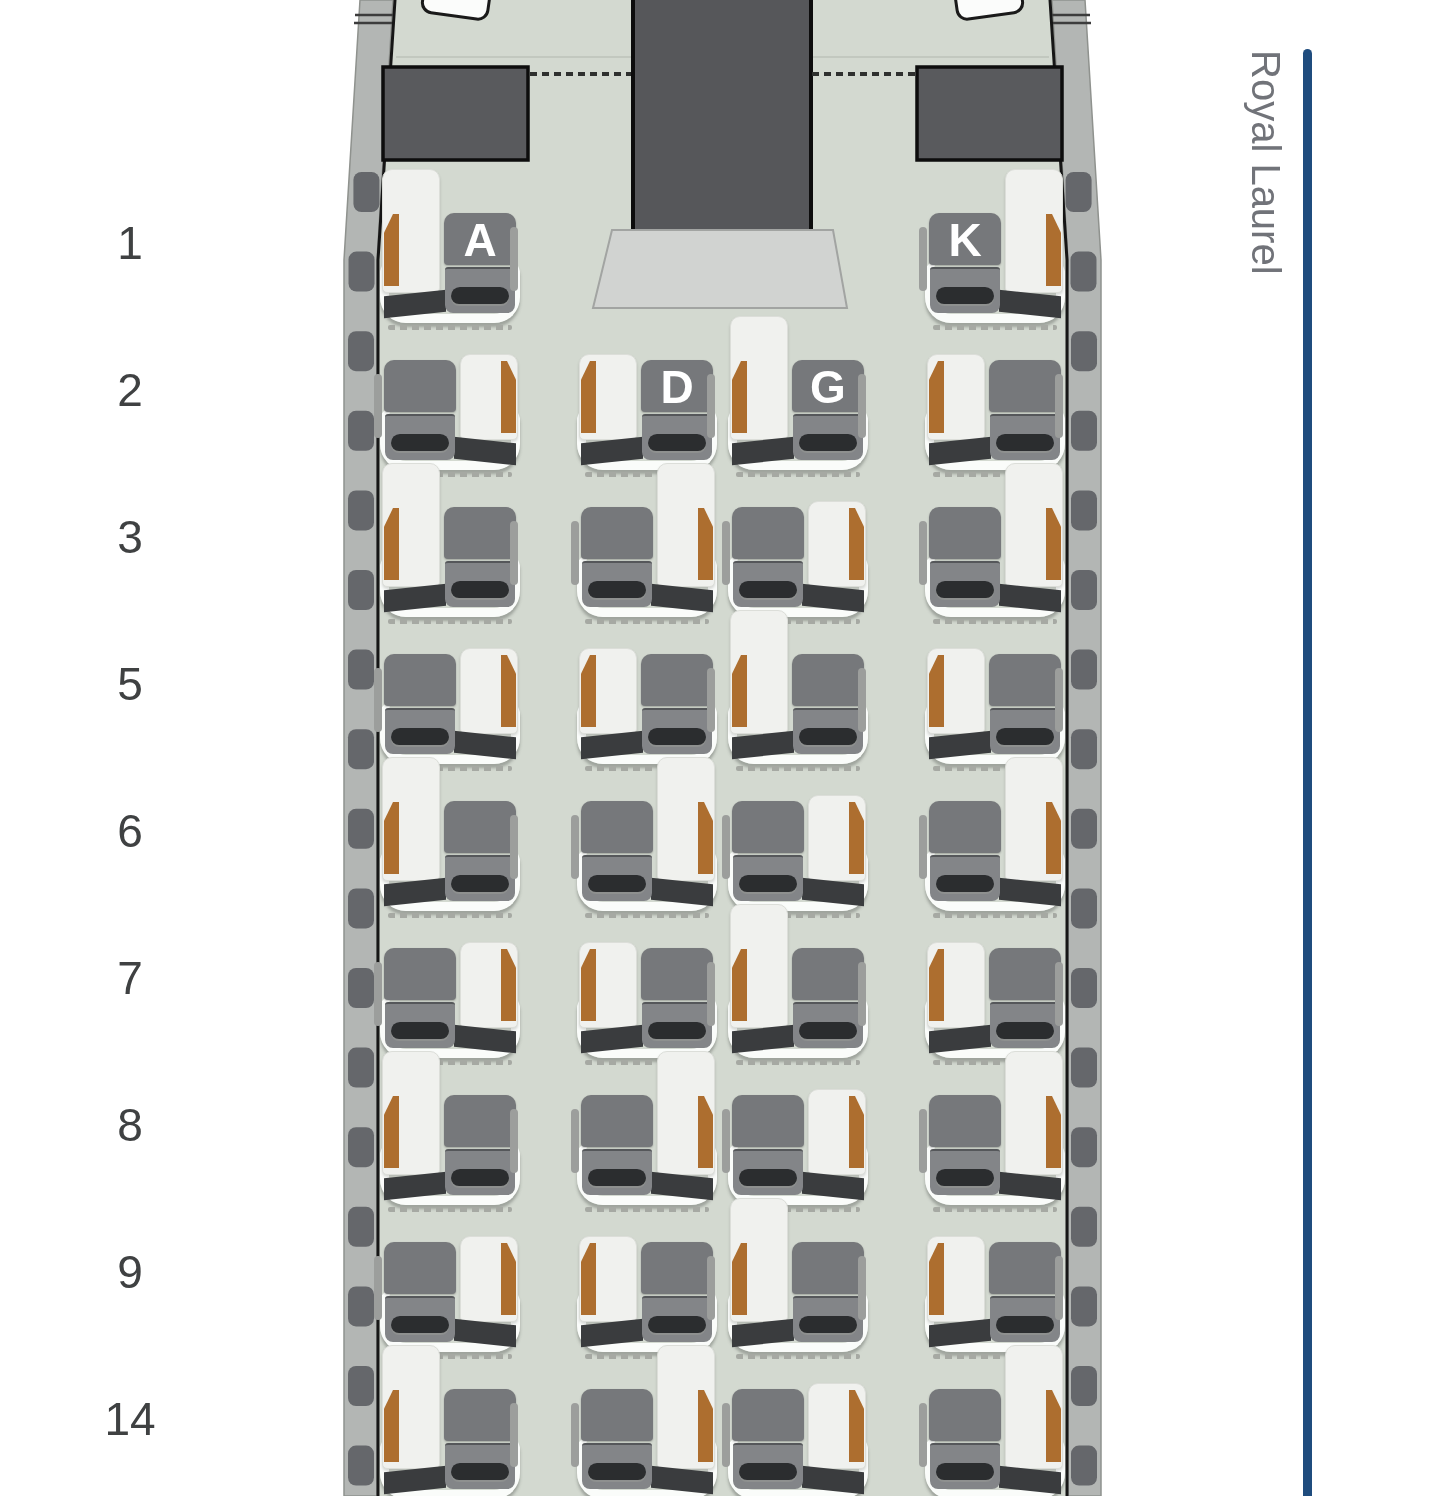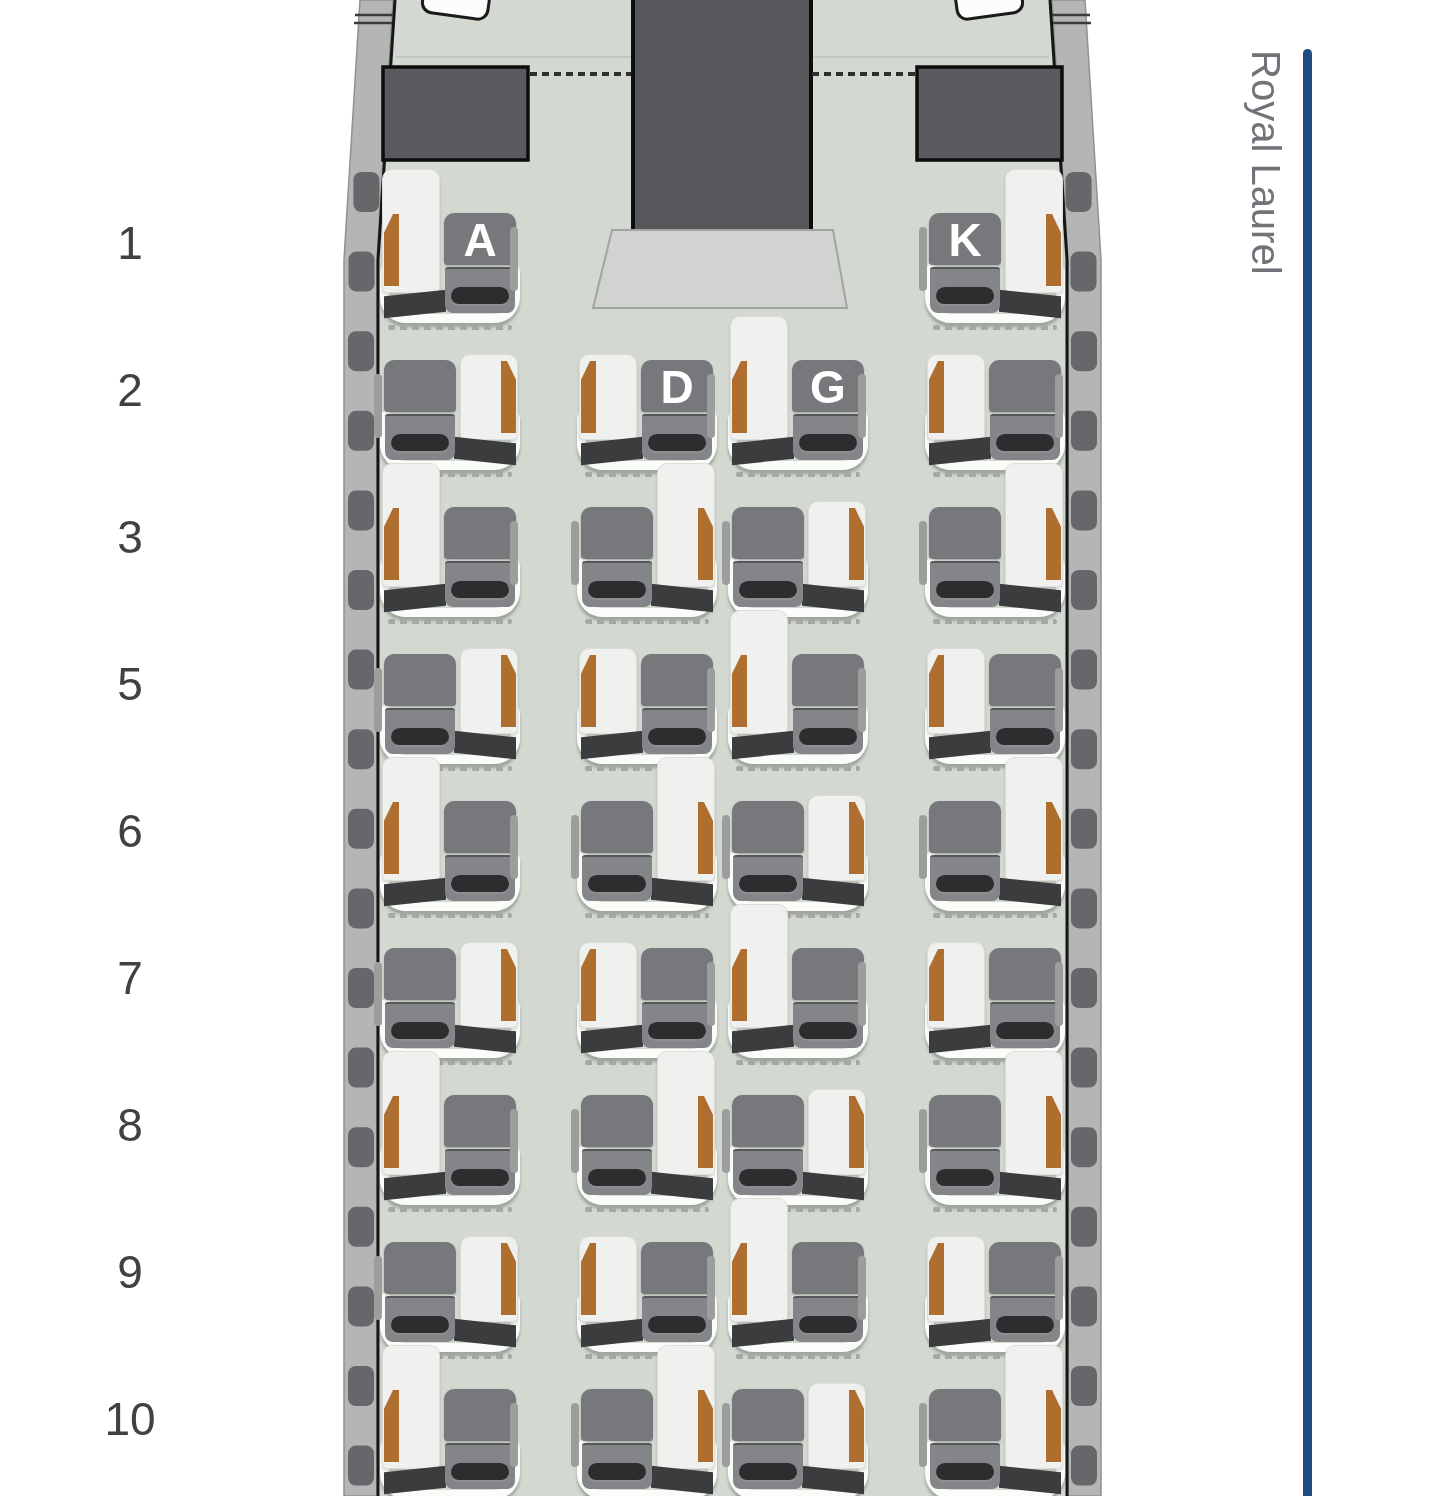--- a/index.html
+++ b/index.html
@@ -560,21 +560,21 @@
           <div class="orange"></div>
         </div>
         <div class="footwell"></div>
         <div class="seat">
           <div class="headrest"></div>
           <div class="pan"></div>
           <div class="bolster"></div>
         </div>
         <div class="sidebar"></div>
       </div>
-      <div class="row-num" style="top: 1391px;">10</div>
+      <div class="row-num" style="top: 1391px;">14</div>
       <div class="unit u-cl" style="left: 380px; top: 1389px;">
         <div class="shell"></div>
         <div class="console tall">
           <div class="orange"></div>
         </div>
         <div class="footwell"></div>
         <div class="seat">
           <div class="headrest"></div>
           <div class="pan"></div>
           <div class="bolster"></div>

